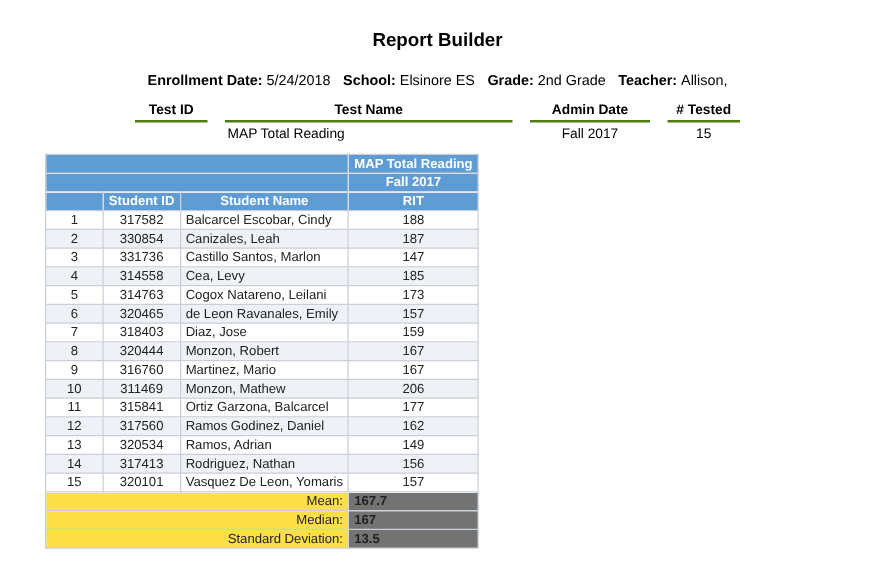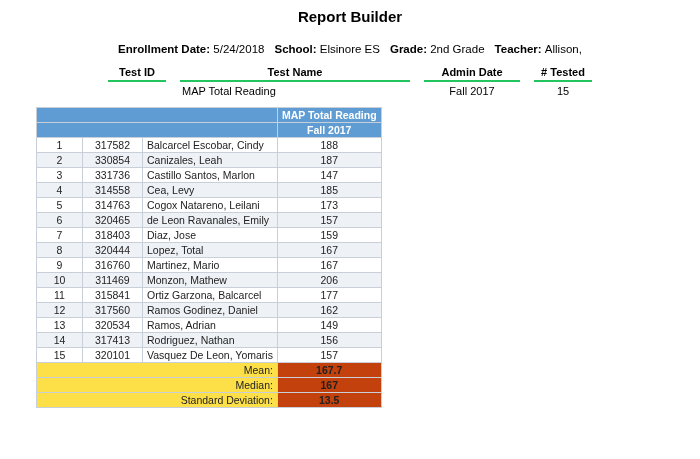--- a/index.html
+++ b/index.html
@@ -8,34 +8,34 @@
     --bord:#c9cfd8;
   }
   *{box-sizing:border-box;}
   html,body{margin:0;padding:0;}
   body{
     width:700px;height:459px;background:#fff;color:#111;
     font-family:"Liberation Sans", sans-serif;
     overflow:hidden;position:relative;
   }
   .title{
-    padding-top:8px;text-align:center;
+    padding-top:24px;text-align:center;
     font-size:15px;font-weight:bold;color:#000;
   }
   .criteria{
     margin-top:17px;text-align:center;font-size:11.5px;line-height:14px;color:#000;
   }
   .criteria .pair{white-space:nowrap;margin:0 5px;}
   .criteria .lbl{font-weight:bold;}
   table.test{
     margin:9px auto 0;border-collapse:separate;border-spacing:14px 0;
     font-size:11px;color:#000;
   }
   table.test th{
-    font-weight:bold;text-align:center;border-bottom:2px solid #22c55e;
+    font-weight:bold;text-align:center;border-bottom:2px solid #4d7c0f;
     padding:1px 2px 2px;
   }
   table.test td{padding:3px 2px 0;}
   table.test td.tname{text-align:left;}
   table.test td.ctr{text-align:center;}
   table.report{
     border-collapse:collapse;margin:10px 0 0 36px;
     font-size:10.5px;table-layout:fixed;color:#222;
   }
   table.report th, table.report td{
@@ -43,21 +43,21 @@
     overflow:hidden;white-space:nowrap;
   }
   table.report thead th{
     background:var(--blue);color:#fff;font-weight:bold;text-align:center;
   }
   table.report tbody td{background:#fff;}
   table.report tbody tr:nth-child(even) td{background:var(--stripe);}
   table.report td.c{text-align:center;}
   table.report td.l{text-align:left;}
   table.report tfoot td.lab{text-align:right;background:#fde047;}
-  table.report tfoot td.val{text-align:center;font-weight:bold;background:#c2410c;}
+  table.report tfoot td.val{font-weight:bold;background:#737373;}
 </style>
 </head>
 <body>
 
 <div class="title">Report Builder</div>
 
 <div class="criteria">
   <div id="crit-line1"><span class="pair"><span class="lbl">Enrollment Date: </span><span>5/24/2018</span></span><span class="pair"><span class="lbl">School: </span><span>Elsinore ES</span></span><span class="pair"><span class="lbl">Grade: </span><span>2nd Grade</span></span><span class="pair"><span class="lbl">Teacher: </span><span>Allison,</span></span></div>
 </div>
 
@@ -95,20 +95,26 @@
     </colgroup>
   <thead>
     <tr>
       <th colspan="3"></th>
       <th>MAP Total Reading</th>
     </tr>
     <tr>
       <th colspan="3"></th>
       <th>Fall 2017</th>
     </tr>
+    <tr>
+      <th></th>
+      <th>Student ID</th>
+      <th>Student Name</th>
+      <th>RIT</th>
+    </tr>
   </thead>
   <tbody id="report-body">
       <tr>
         <td class="c">1</td>
         <td class="c">317582</td>
         <td class="l">Balcarcel Escobar, Cindy</td>
         <td class="c">188</td>
       </tr>
       <tr>
         <td class="c">2</td>
@@ -142,21 +148,21 @@
       </tr>
       <tr>
         <td class="c">7</td>
         <td class="c">318403</td>
         <td class="l">Diaz, Jose</td>
         <td class="c">159</td>
       </tr>
       <tr>
         <td class="c">8</td>
         <td class="c">320444</td>
-        <td class="l">Lopez, Total</td>
+        <td class="l">Monzon, Robert</td>
         <td class="c">167</td>
       </tr>
       <tr>
         <td class="c">9</td>
         <td class="c">316760</td>
         <td class="l">Martinez, Mario</td>
         <td class="c">167</td>
       </tr>
       <tr>
         <td class="c">10</td>

